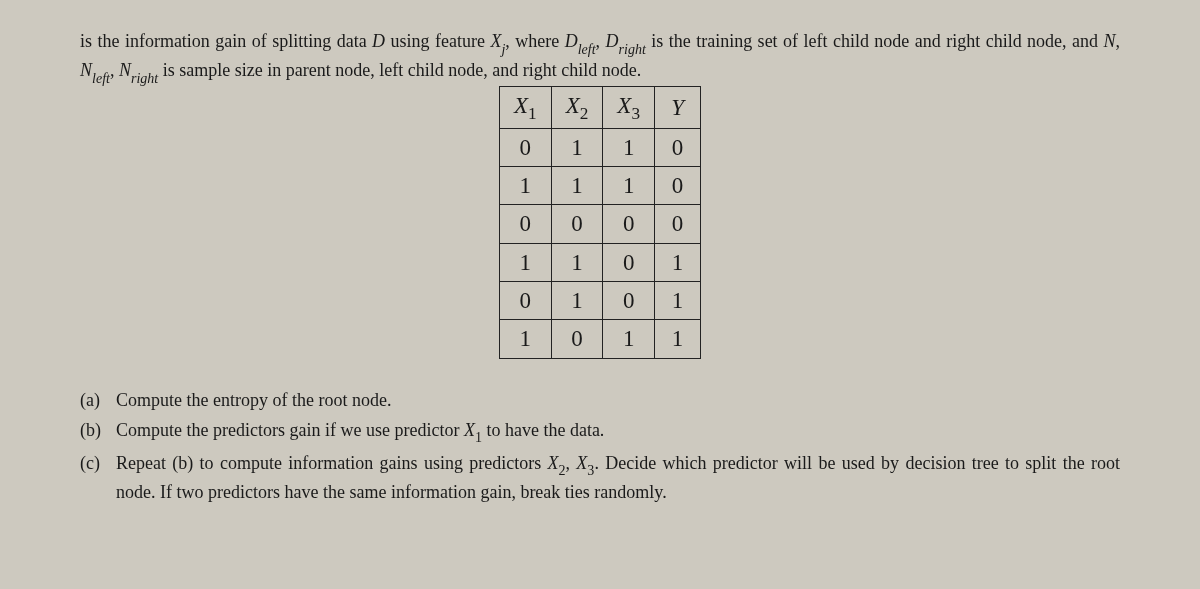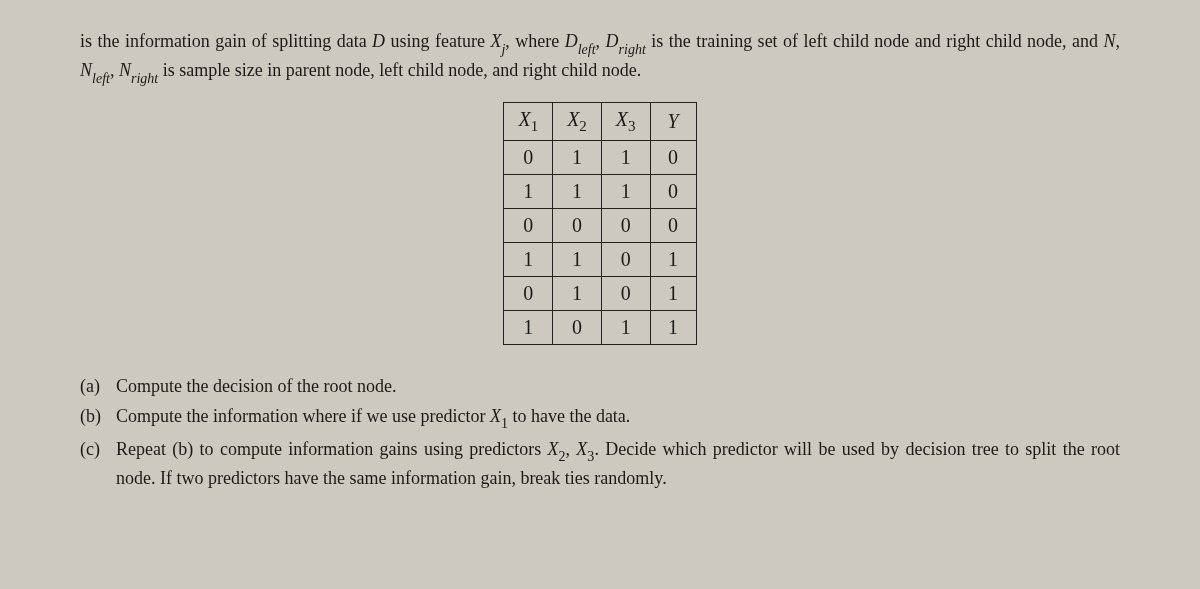--- a/index.html
+++ b/index.html
@@ -12,41 +12,40 @@
       height: 589px;
       background: #cdc9bf;
       font-family: Georgia, 'Times New Roman', serif;
       color: #1a1a1a;
       padding: 28px 80px 20px 80px;
       font-size: 18px;
       line-height: 1.45;
     }
     .intro-text {
       text-align: justify;
-      margin-bottom: 16px;
     }
     .sub {
       font-style: italic;
       font-size: 0.78em;
       vertical-align: sub;
       position: relative;
       top: 2px;
     }
     .ital {
       font-style: italic;
     }
     table.data-table {
       border-collapse: collapse;
       margin: 0 auto 28px auto;
     }
     table.data-table td, table.data-table th {
       border: 1.5px solid #222;
       padding: 2px 14px;
       text-align: center;
-      font-size: 20px;
+      font-size: 23px;
       min-width: 46px;
     }
     table.data-table th {
       font-weight: normal;
       font-style: italic;
     }
     .sub-th {
       font-style: normal;
       font-size: 0.75em;
       vertical-align: sub;
@@ -117,26 +116,26 @@
     <td>0</td>
     <td>1</td>
     <td>1</td>
   </tr>
 </tbody>
   </table>
 
 <div class="questions">
   <div class="q-item">
     <div class="q-label">(a)</div>
-    <div class="q-body">Compute the decision of the root node.</div>
+    <div class="q-body">Compute the entropy of the root node.</div>
   </div>
   <div class="q-item">
     <div class="q-label">(b)</div>
     <div class="q-body">
-      <span>Compute the information where if we use predictor </span><span class="ital">X</span><span class="sub" style="font-style:normal">1</span><span> to have the data.</span>
+      <span>Compute the predictors gain if we use predictor </span><span class="ital">X</span><span class="sub" style="font-style:normal">1</span><span> to have the data.</span>
     </div>
   </div>
   <div class="q-item">
     <div class="q-label">(c)</div>
     <div class="q-body">
       <span>Repeat (b) to compute information gains using predictors </span><span class="ital">X</span><span class="sub" style="font-style:normal">2</span><span>, </span><span class="ital">X</span><span class="sub" style="font-style:normal">3</span><span>. Decide which predictor will be used by decision tree to split the root node. If two predictors have the same information gain, break ties randomly.</span>
     </div>
   </div>
 </div>
 

